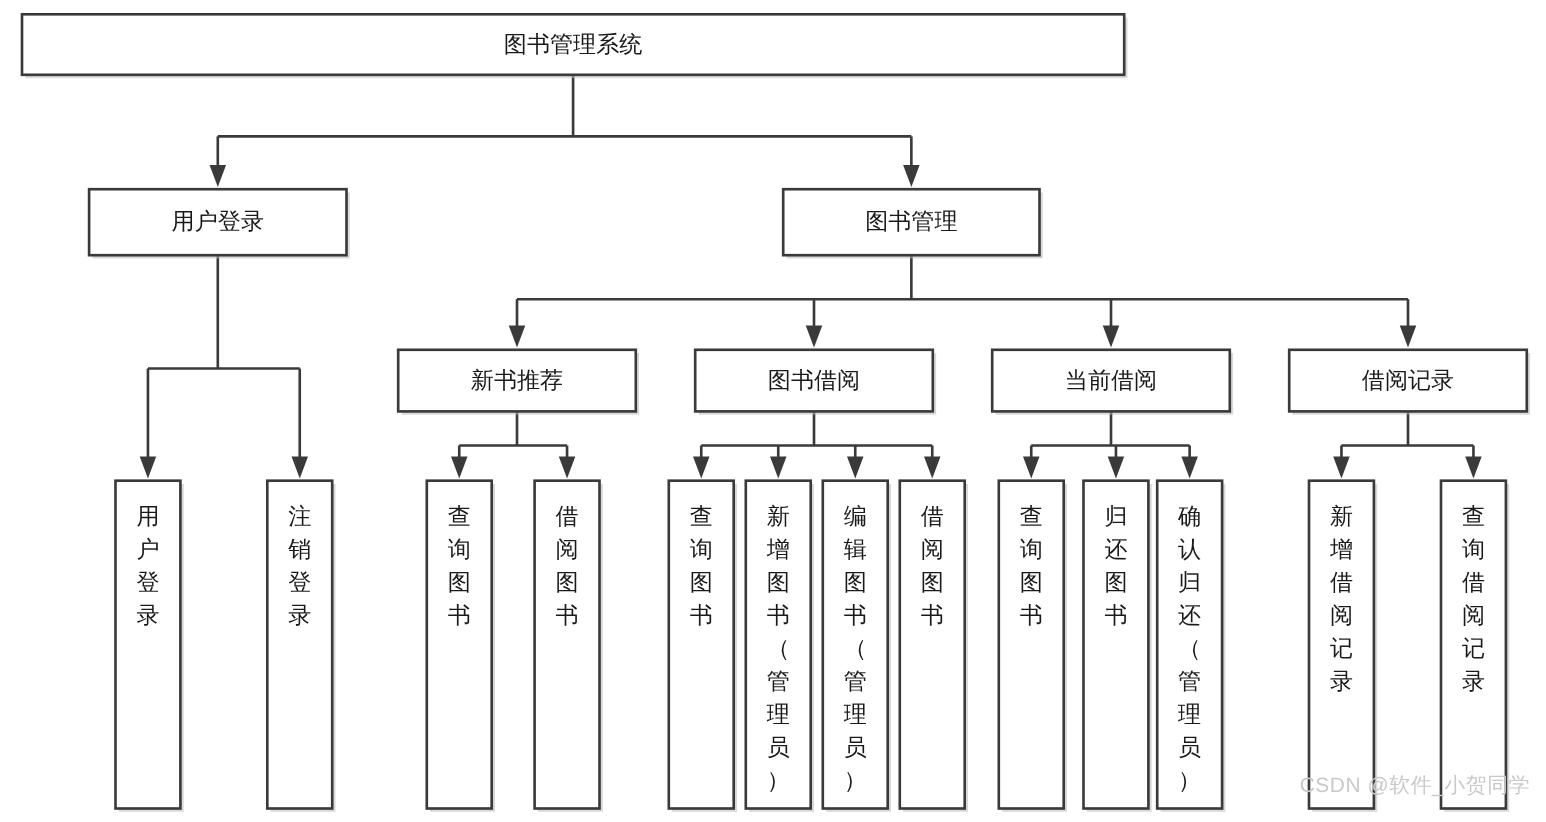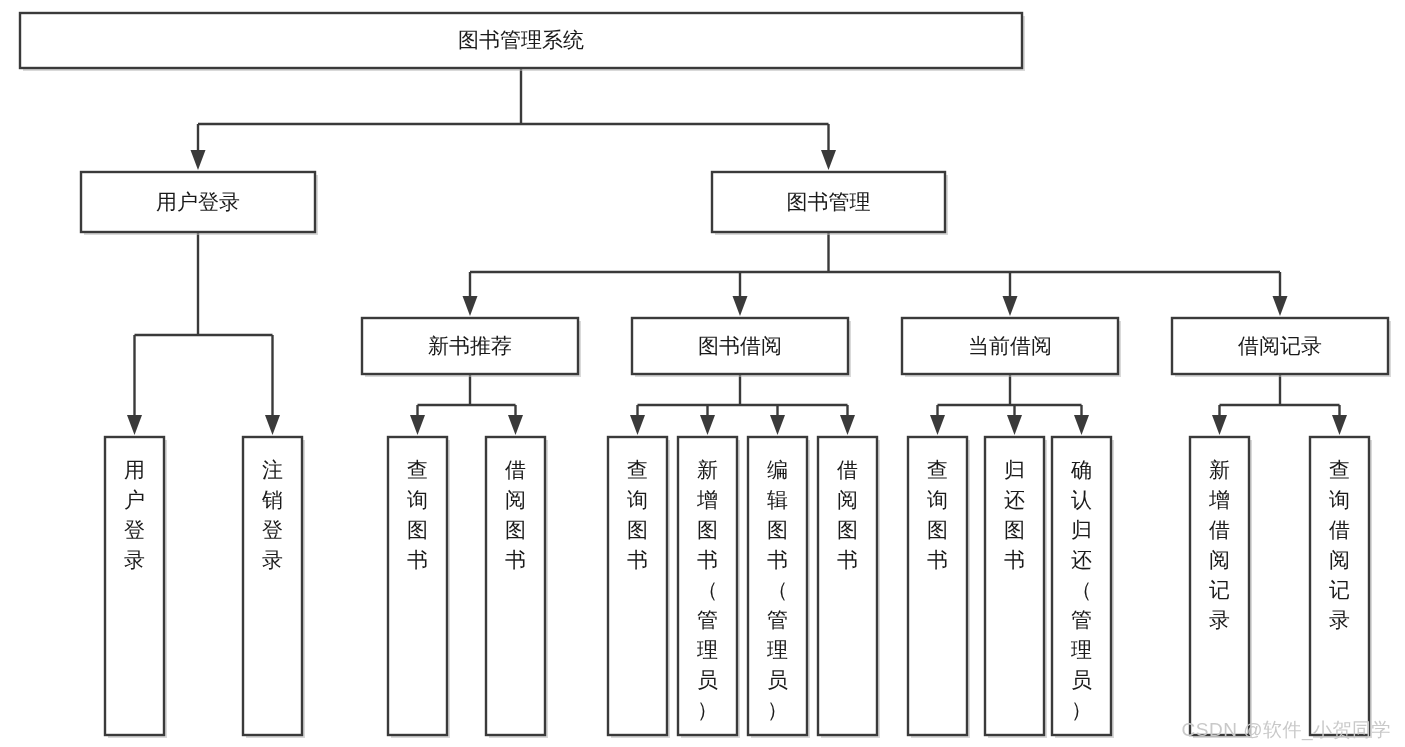--- a/index.html
+++ b/index.html
@@ -59,21 +59,21 @@
     font-family: "Liberation Sans", "DejaVu Sans", sans-serif;
     font-size: 21px;
     fill: #1a1a1a;
     text-anchor: middle;
     dominant-baseline: middle;
     white-space: pre;
   }
   .watermark-text {
     position: absolute;
     right: 14px;
-    bottom: 4px;
+    bottom: 20px;
     font-family: "Liberation Sans", "DejaVu Sans", sans-serif;
     font-size: 19px;
     color: #c9c9c9;
     letter-spacing: 0.5px;
     user-select: none;
     white-space: pre;
   }
 </style>
 </head>
 <body>

